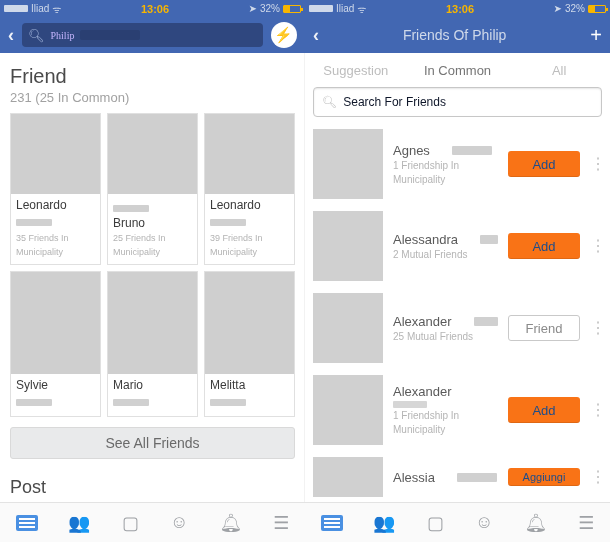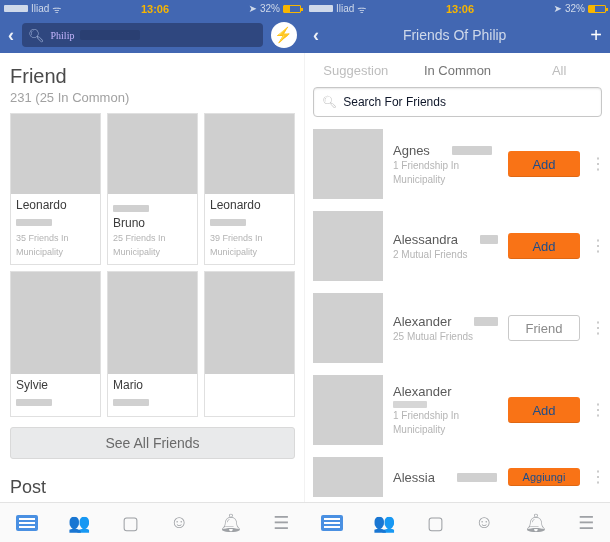--- a/index.html
+++ b/index.html
@@ -142,20 +142,24 @@
       </div>
       <div class="card row2">
         <div class="card-img"></div>
         <div class="card-body">
           <div class="card-name">Mario</div>
           <span class="mask-s"></span>
         </div>
       </div>
       <div class="card row2">
         <div class="card-img"></div>
+        <div class="card-body">
+          <div class="card-name">Melitta</div>
+          <span class="mask-s"></span>
+        </div>
       </div>
     </div>
 
     <div class="see-all">See All Friends</div>
     <div class="post-title">Post</div>
   </div>
 
   <div class="bottombar">
     <span class="bb-news"></span>
     <span class="bb-icon">👥</span>

